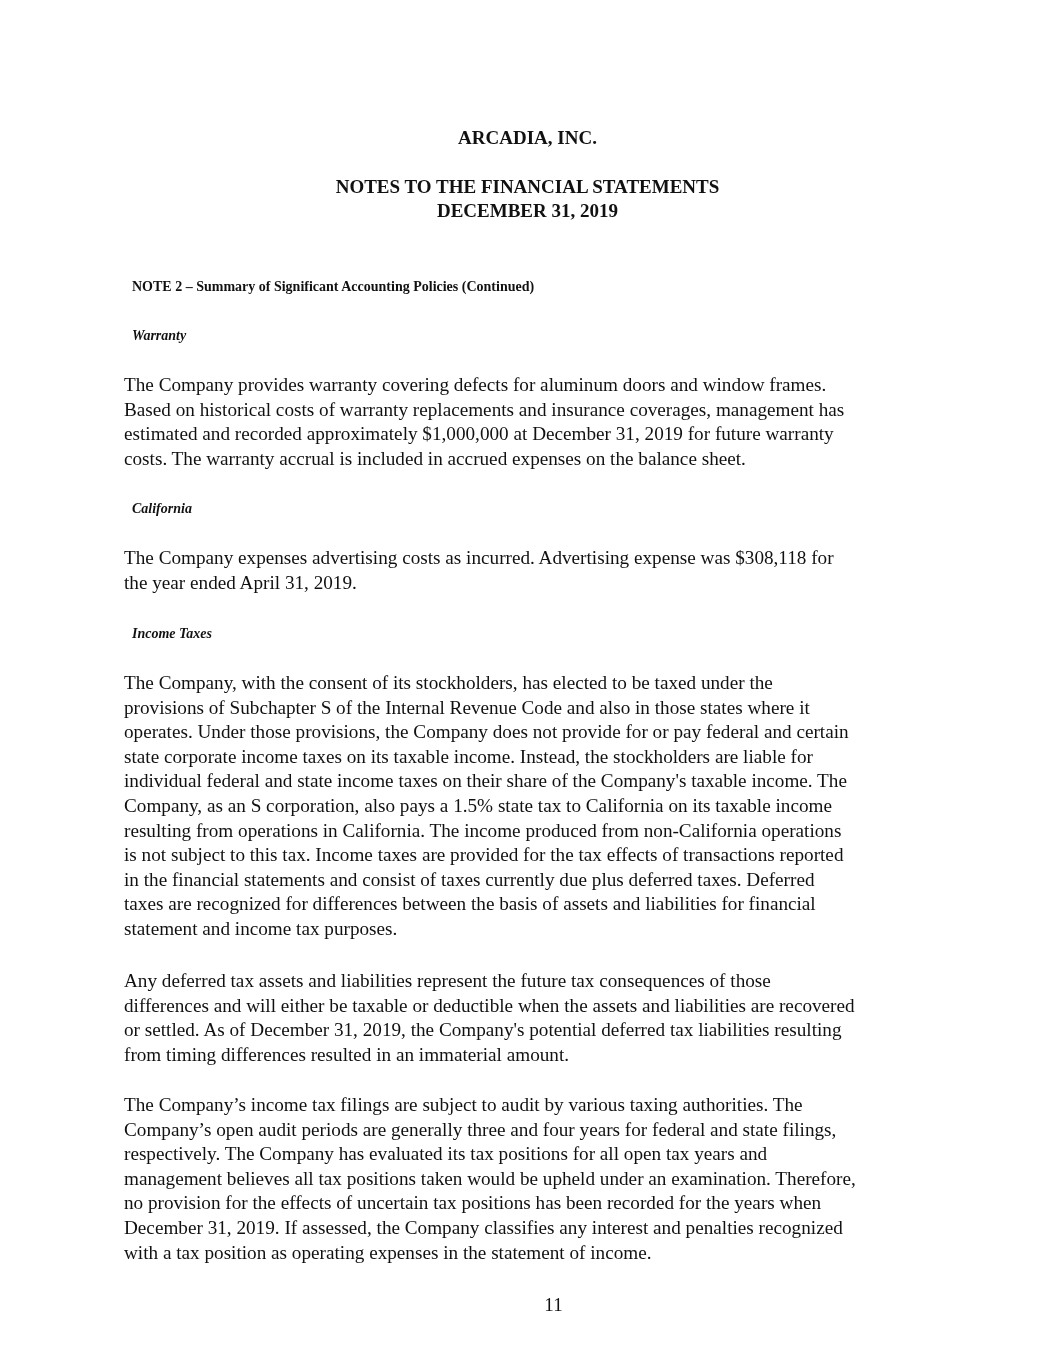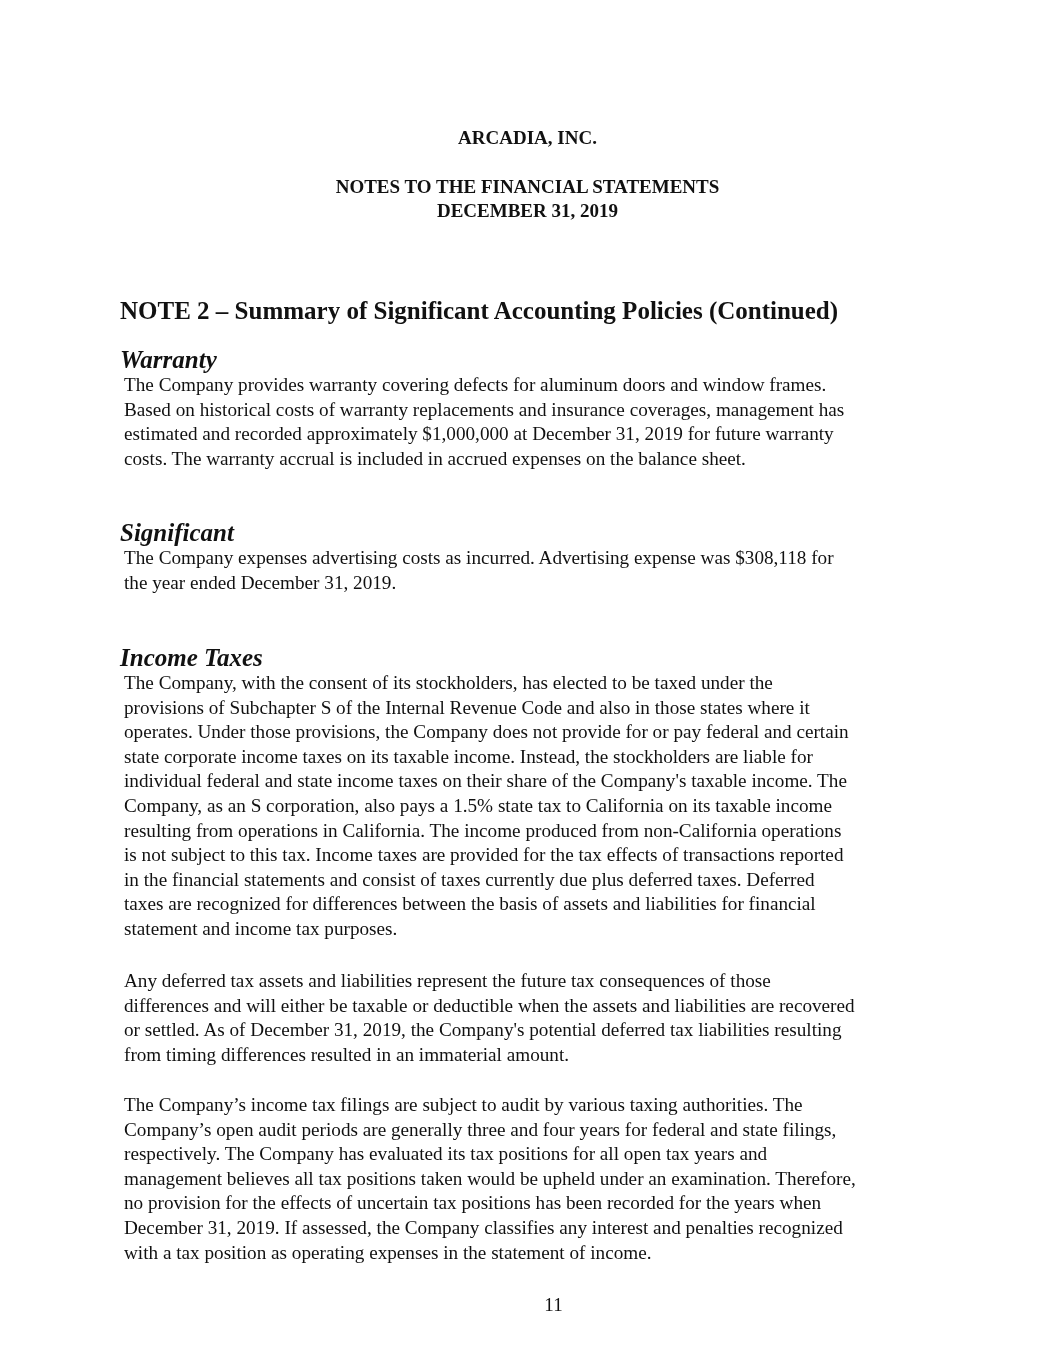--- a/index.html
+++ b/index.html
@@ -2,21 +2,21 @@
 <html><head>
   <meta charset="utf-8">
   <style>
     html, body { margin: 0; padding: 0; background: #ffffff; }
     body {
       width: 1055px; height: 1365px; position: relative; overflow: hidden;
       font-family: "Liberation Serif", serif; color: #111111;
     }
     .page { position: absolute; left: 0; top: 0; width: 1028px; height: 1365px; }
     .center { position: absolute; left: 0; width: 1055px; text-align: center; font-weight: bold; font-size: 19px; line-height: 24px; }
-    .heading { position: absolute; left: 120px; font-size: 25px; line-height: 24px; white-space: nowrap; margin-top: 24px; }
+    .heading { position: absolute; left: 132px; font-size: 14px; line-height: 24px; white-space: nowrap; }
     .bold { font-weight: bold; }
     .italic { font-style: italic; }
     .para { position: absolute; left: 124px; width: 830px; font-size: 19.2px; line-height: 24.6px; }
     .line { display: block; white-space: nowrap; }
     .pagenum { position: absolute; left: 0; width: 1055px; text-align: center; font-size: 19px; line-height: 24px; }
   </style>
 </head>
 <body>
 
 <div class="page">
@@ -28,24 +28,24 @@
   <div class="heading bold" style="top:275px;">NOTE 2 – Summary of Significant Accounting Policies (Continued)</div>
 
   <div class="heading bold italic" style="top:324px;">Warranty</div>
   <div class="para" style="top:373px;">
     <span class="line">The Company provides warranty covering defects for aluminum doors and window frames.</span>
     <span class="line">Based on historical costs of warranty replacements and insurance coverages, management has</span>
     <span class="line">estimated and recorded approximately $1,000,000 at December 31, 2019 for future warranty</span>
     <span class="line">costs.  The warranty accrual is included in accrued expenses on the balance sheet.</span>
   </div>
 
-  <div class="heading bold italic" style="top:497px;">Significant</div>
+  <div class="heading bold italic" style="top:497px;">California</div>
   <div class="para" style="top:546px;">
     <span class="line">The Company expenses advertising costs as incurred. Advertising expense was $308,118 for</span>
-    <span class="line">the year ended December 31, 2019.</span>
+    <span class="line">the year ended April 31, 2019.</span>
   </div>
 
   <div class="heading bold italic" style="top:622px;">Income Taxes</div>
   <div class="para" style="top:671px;">
     <span class="line">The Company, with the consent of its stockholders, has elected to be taxed under the</span>
     <span class="line">provisions of Subchapter S of the Internal Revenue Code and also in those states where it</span>
     <span class="line">operates. Under those provisions, the Company does not provide for or pay federal and certain</span>
     <span class="line">state corporate income taxes on its taxable income. Instead, the stockholders are liable for</span>
     <span class="line">individual federal and state income taxes on their share of the Company's taxable income. The</span>
     <span class="line">Company, as an S corporation, also pays a 1.5% state tax to California on its taxable income</span>

